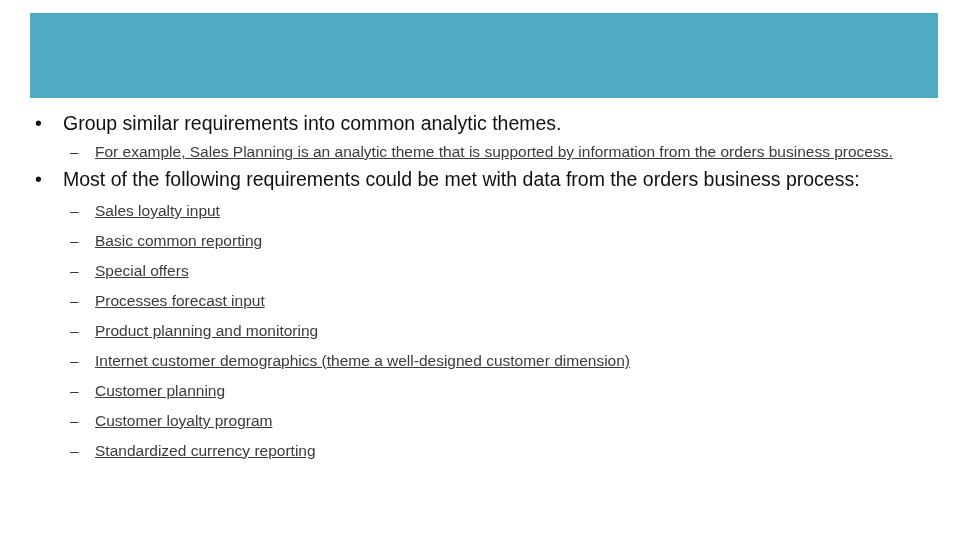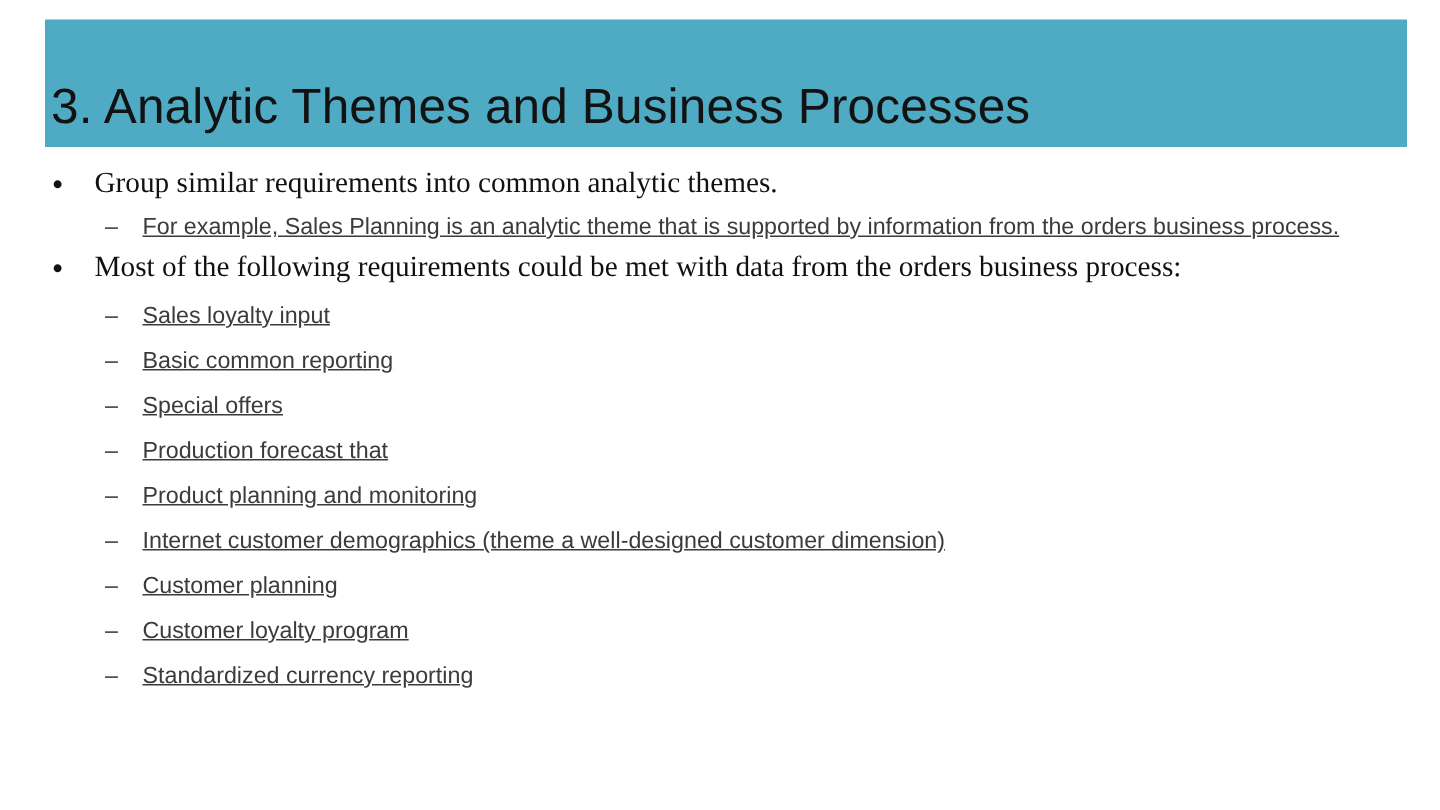--- a/index.html
+++ b/index.html
@@ -76,21 +76,20 @@
     position: absolute;
     left: 35px;
     top: 0;
     width: 14px;
     font-size: 19.5px;
     line-height: 30px;
     color: #111111;
   }
   li.bullet1 > .txt {
     display: block;
-    font-family: Liberation Serif, serif;
   }
 
   li.bullet2 {
     position: relative;
     padding-left: 95px;
     font-size: 15.5px;
     line-height: 24px;
     color: #3b3b3b;
     margin: 0;
     max-width: 915px;
@@ -116,21 +115,20 @@
   .list-items { margin-top: 16px; }
   .list-items li.bullet2 { line-height: 30px; }
   .list-items li.bullet2 > .marker { line-height: 30px; }
 </style>
 </head>
 <body>
 
 <div id="slide">
 
   <div id="title-band" style="background: rgb(79, 170, 196);"></div>
-  <h1 id="slide-title" style="color: rgb(18, 18, 18);">3. Analytic Themes and Business Processes</h1>
 
   <div id="body-area">
 
     <ul class="lvl1">
 
       <li class="bullet1 block-1">
         <span class="marker">•</span>
         <span class="txt">Group similar requirements into common analytic themes.</span>
       </li>
 
@@ -154,21 +152,21 @@
         <li class="bullet2">
           <span class="marker">–</span>
           <span class="txt">Basic common reporting</span>
         </li>
         <li class="bullet2">
           <span class="marker">–</span>
           <span class="txt">Special offers</span>
         </li>
         <li class="bullet2">
           <span class="marker">–</span>
-          <span class="txt">Production forecast that</span>
+          <span class="txt">Processes forecast input</span>
         </li>
         <li class="bullet2">
           <span class="marker">–</span>
           <span class="txt">Product planning and monitoring</span>
         </li>
         <li class="bullet2">
           <span class="marker">–</span>
           <span class="txt">Internet customer demographics (theme a well-designed customer dimension)</span>
         </li>
         <li class="bullet2">

